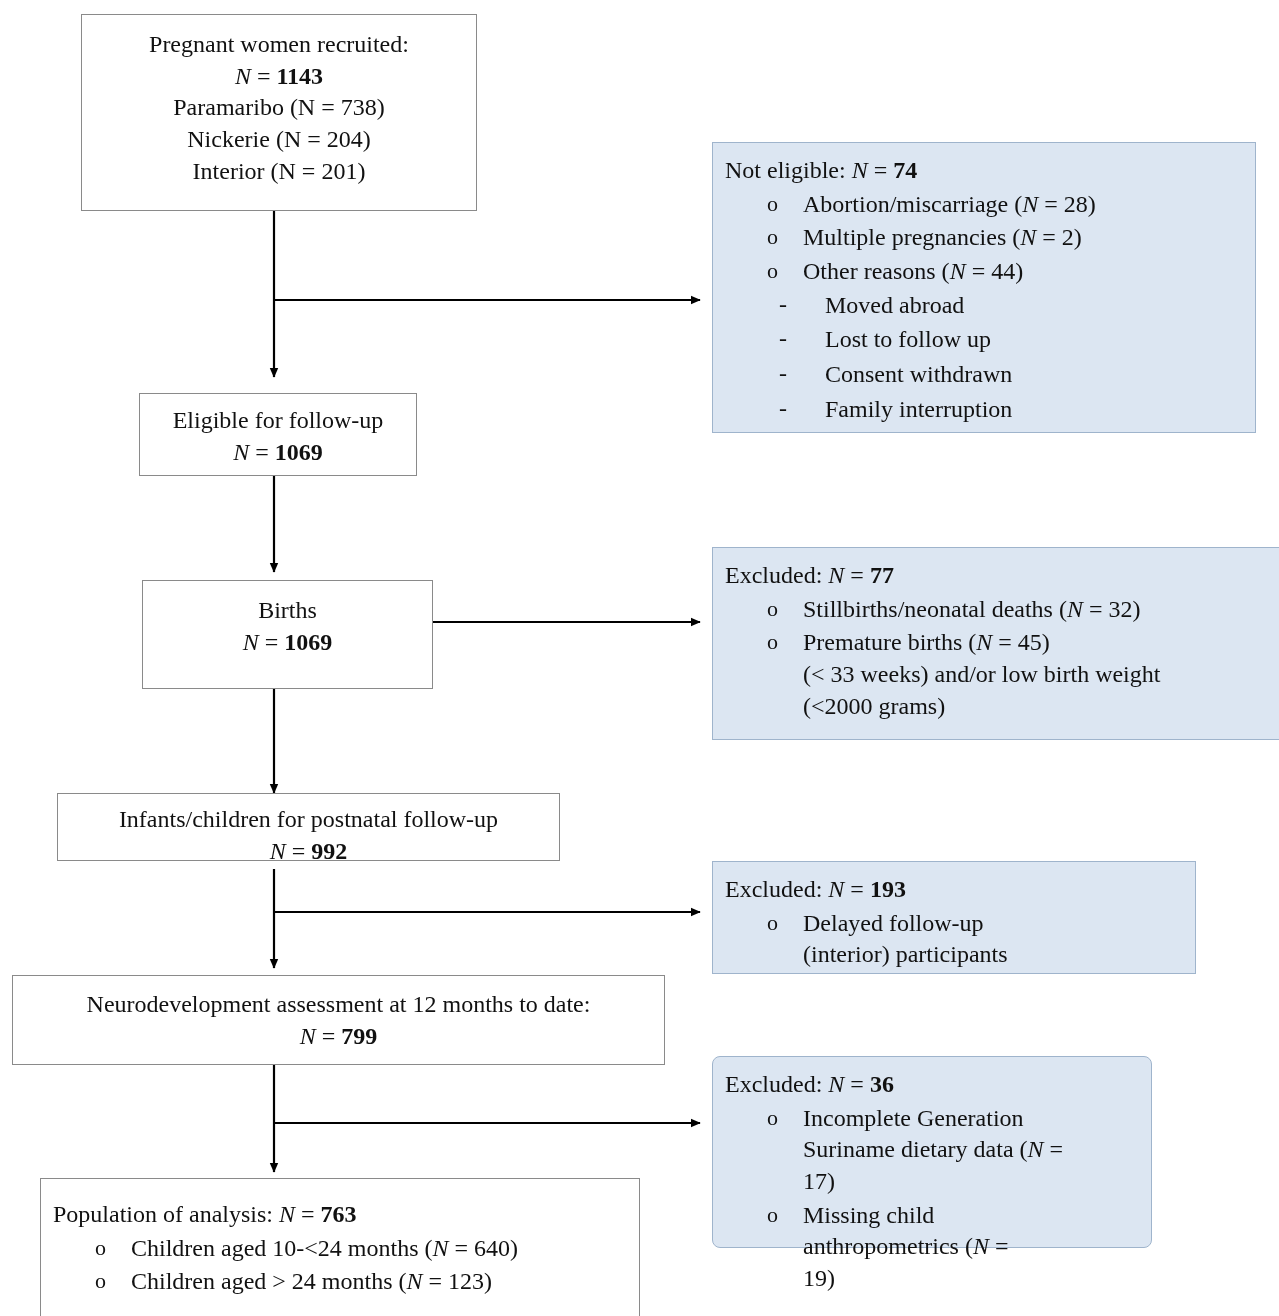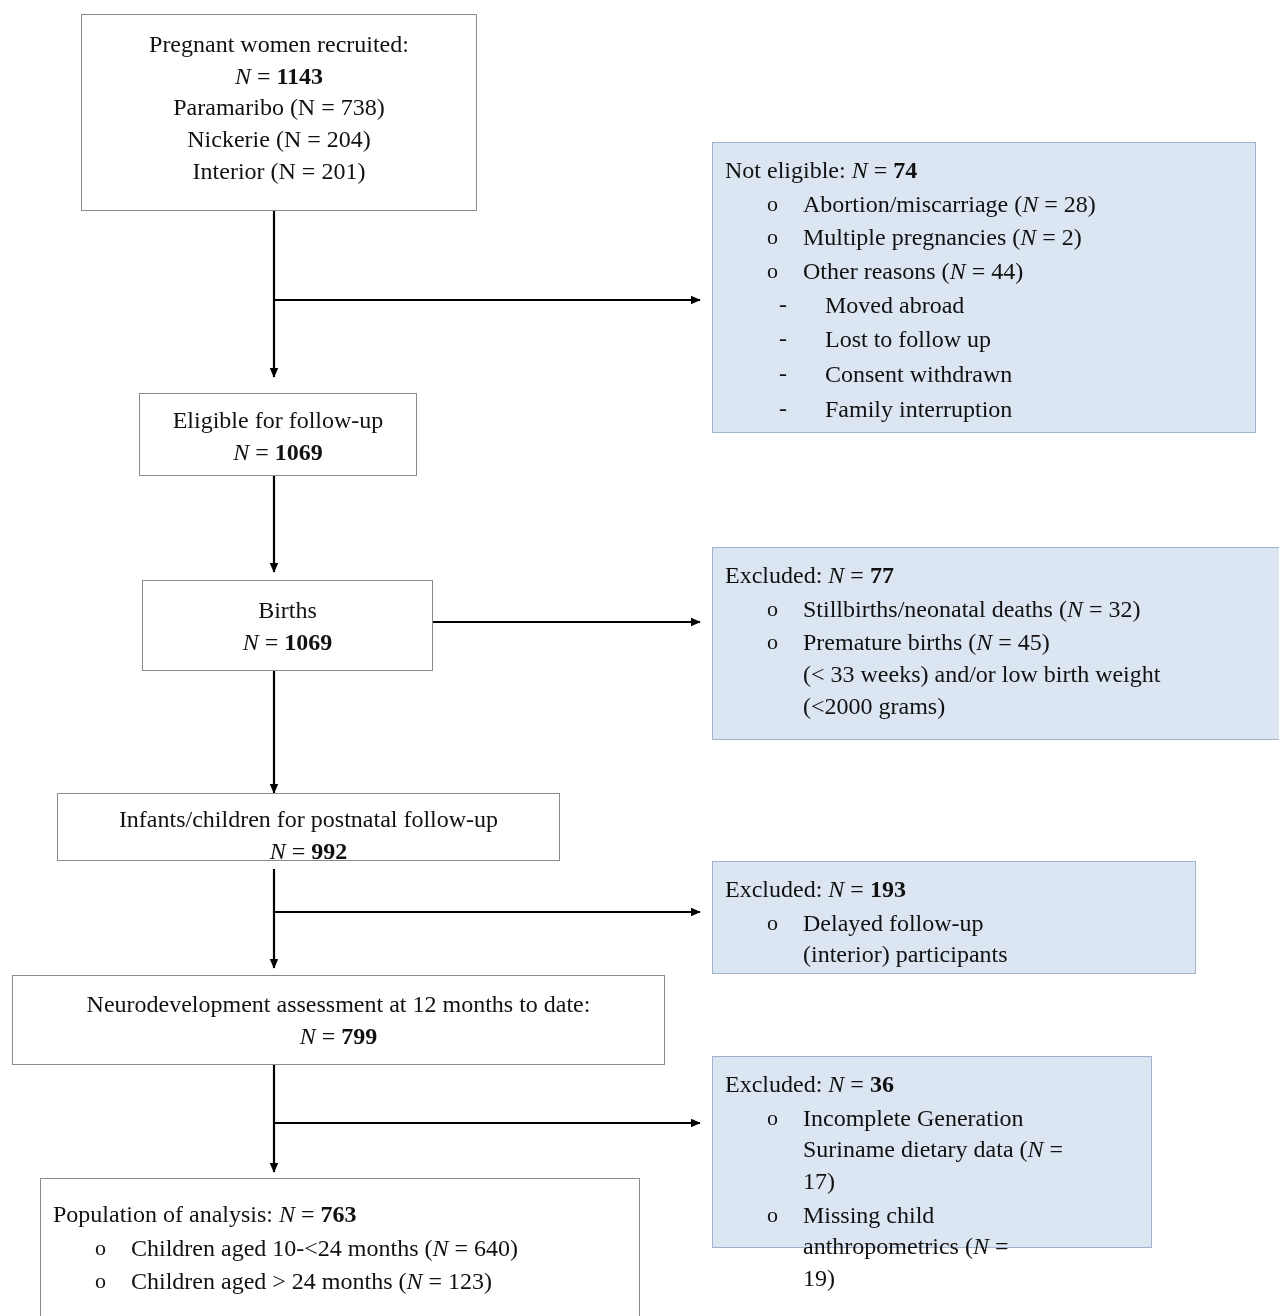--- a/index.html
+++ b/index.html
@@ -185,21 +185,21 @@
 
   <div class="node ctr pad" style="left:139px; top:385px; width:278px; height:83px; padding-top:11px;margin-top:8px;">
     <span class="line">Eligible for follow-up</span>
     <span class="line">
       <i class="nv">N</i>
       <span>=</span>
       <span class="b">1069</span>
     </span>
   </div>
 
-  <div class="node ctr pad" style="left:142px; top:580px; width:291px; height:91px; padding-top:14px;">
+  <div class="node ctr pad" style="left:142px; top:580px; width:291px; height:109px; padding-top:14px;">
     <span class="line">Births</span>
     <span class="line">
       <i class="nv">N</i>
       <span>=</span>
       <span class="b">1069</span>
     </span>
   </div>
 
   <div class="node blue pad" style="left:712px; top:547px; width:616px; height:193px; padding-top:12px;">
     <span class="hdr">
@@ -248,21 +248,21 @@
 
   <div class="node ctr pad" style="left:12px; top:975px; width:653px; height:90px; padding-top:13px;">
     <span class="line">Neurodevelopment assessment at 12 months to date:</span>
     <span class="line">
       <i class="nv">N</i>
       <span>=</span>
       <span class="b">799</span>
     </span>
   </div>
 
-  <div class="node blue pad" style="left:712px; top:1056px; width:440px; height:192px; padding-top:12px;">
+  <div class="node blue pad" style="left:712px; top:1056px; width:440px; height:192px; padding-top:12px;border-radius:8px;">
     <span class="hdr">
       <span>Excluded:</span>
       <i class="nv">N</i>
       <span>=</span>
       <span class="b">36</span>
     </span>
     <ul class="opts">
       <li style="padding-right:70px;">
         <span class="mk">o</span>
         <span>Incomplete Generation Suriname dietary data (<i style="font-style:italic">N</i> = 17)</span>

